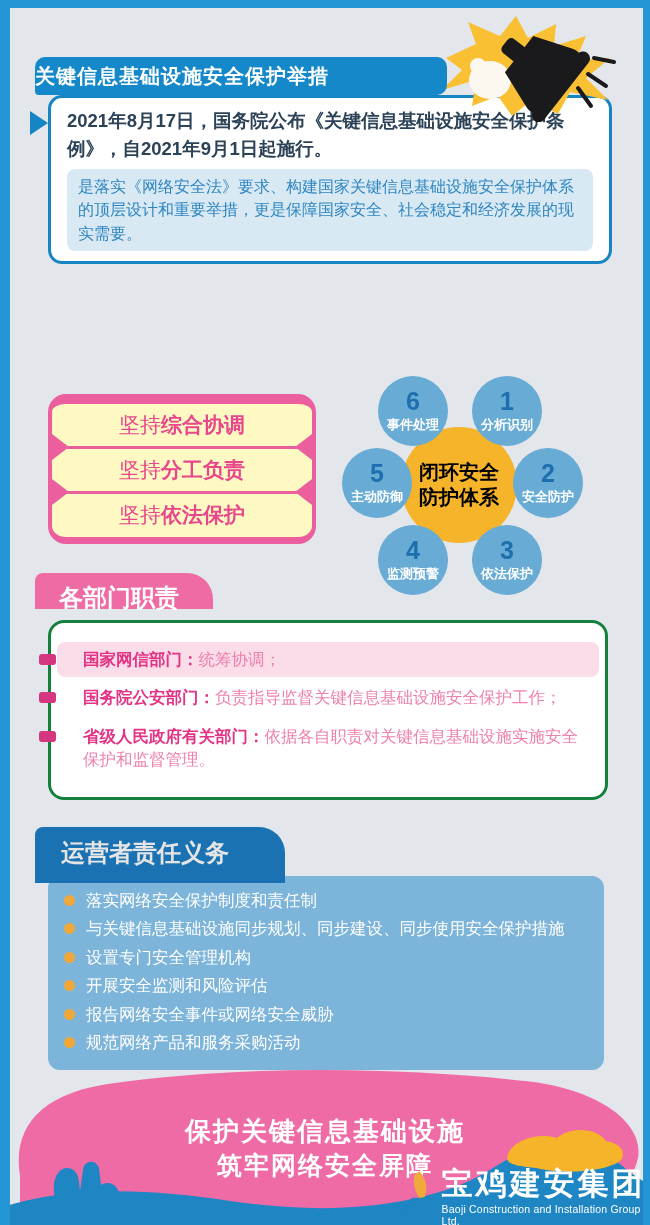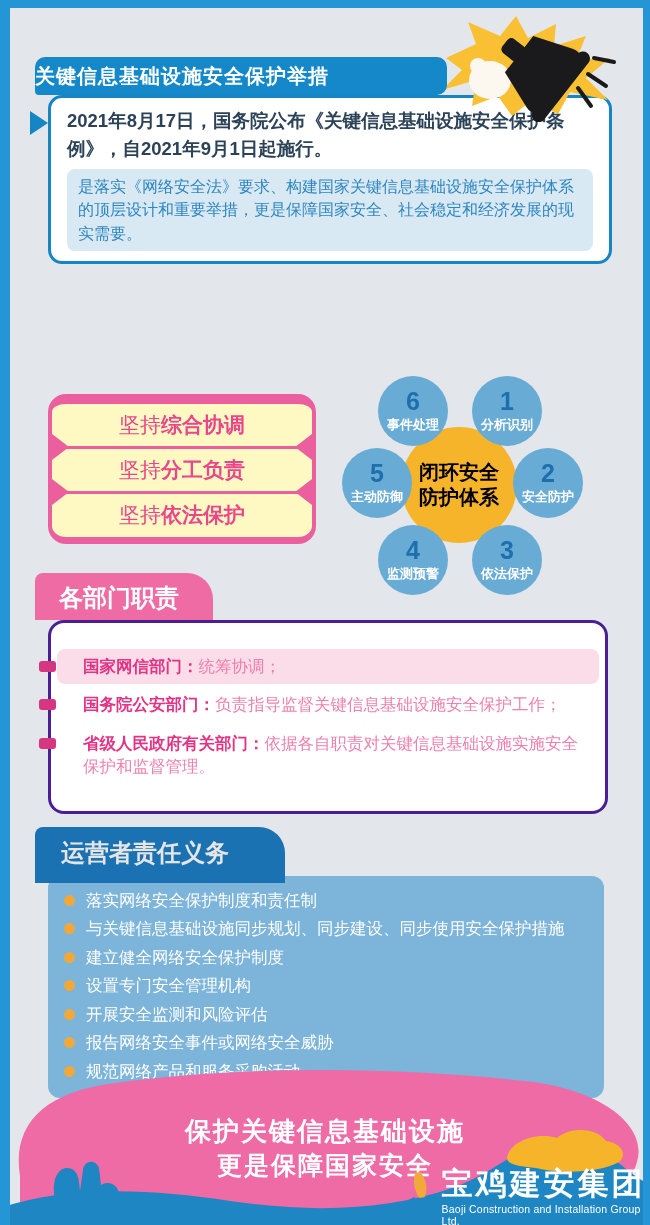--- a/index.html
+++ b/index.html
@@ -51,25 +51,25 @@
     z-index:1;color:#000000;font-weight:800;font-size:20px;line-height:1.25;}
   .petal{position:absolute;width:70px;height:70px;border-radius:50%;background:#68abd5;z-index:2;
     display:flex;flex-direction:column;align-items:center;justify-content:center;}
   .petal .num{color:#1d6fae;font-weight:800;font-size:25px;line-height:1;}
   .petal .lbl{color:#fff;font-weight:700;font-size:13px;margin-top:2px;}
   .petal.p6{left:43px;top:0;}   .petal.p1{left:137px;top:0;}
   .petal.p5{left:7px;top:72px;} .petal.p2{left:178px;top:72px;}
   .petal.p4{left:43px;top:149px;} .petal.p3{left:137px;top:149px;}
 
   
-  .dept-banner{position:absolute;left:35px;top:573px;width:178px;height:47px;background:#ef6ba4;
+  .dept-banner{position:absolute;left:35px;top:573px;width:178px;height:36px;background:#ef6ba4;
     border-radius:8px 26px 0 0;color:#fff;font-size:24px;font-weight:800;line-height:49px;
     padding-left:24px;box-sizing:border-box;z-index:3;}
   .dept-box{position:absolute;left:48px;top:620px;width:560px;box-sizing:border-box;background:#fff;
-    border:3px solid #4c1d95;border-radius:16px;padding:23px 3px;z-index:2;}
+    border:3px solid #15803d;border-radius:16px;padding:16px 3px;z-index:2;}
   .dept-row{position:relative;margin:3px 3px;padding:6px 12px 6px 26px;border-radius:8px;
     font-size:16.5px;line-height:1.42;}
   .dept-row.alt{background:#fbdce9;}
   .dept-bullet{position:absolute;left:-18px;top:12px;width:17px;height:11px;border-radius:3px;background:#d63580;}
   .dept-label{font-weight:800;color:#e23384;}
   .dept-desc{font-weight:500;color:#ee7fae;}
 
   
   .op-banner{position:absolute;left:35px;top:827px;width:250px;height:56px;background:#1a72b3;
     border-radius:8px 26px 0 0;color:#e5e5e5;font-size:24px;font-weight:800;line-height:51px;
@@ -195,24 +195,20 @@
     <div class="op-row">
       <span class="op-dot"></span>
       <span class="op-text">落实网络安全保护制度和责任制</span>
     </div>
     <div class="op-row">
       <span class="op-dot"></span>
       <span class="op-text">与关键信息基础设施同步规划、同步建设、同步使用安全保护措施</span>
     </div>
     <div class="op-row">
       <span class="op-dot"></span>
-      <span class="op-text">建立健全网络安全保护制度</span>
-    </div>
-    <div class="op-row">
-      <span class="op-dot"></span>
       <span class="op-text">设置专门安全管理机构</span>
     </div>
     <div class="op-row">
       <span class="op-dot"></span>
       <span class="op-text">开展安全监测和风险评估</span>
     </div>
     <div class="op-row">
       <span class="op-dot"></span>
       <span class="op-text">报告网络安全事件或网络安全威胁</span>
     </div>
@@ -224,21 +220,21 @@
 
   <svg class="footer-svg" viewBox="0 0 650 167">
     <path fill="#ef6ba6" d="M 20,167 L 20,118 C 12,68 42,34 115,25 C 250,6 410,10 525,23 C 602,31 648,68 637,104 C 629,133 598,152 556,160 L 520,167 Z"></path>
     <path fill="#1f86c4" d="M 56,167 L 54,134 C 53,119 59,110 67,110 C 74,110 78,115 79,124 L 80,133 L 83,112 C 84,102 96,101 99,110 L 101,127 C 110,122 119,127 120,140 L 121,167 Z"></path>
     <path fill="#1f86c4" d="M 0,150 C 70,127 150,131 230,143 C 320,156 390,151 452,130 C 486,118 502,102 527,91 C 556,78 585,82 609,98 C 629,112 642,126 650,124 L 650,167 L 0,167 Z"></path>
     <path fill="#f6b42a" d="M 508,96 C 514,82 538,74 557,80 C 571,68 597,70 606,83 C 621,85 628,96 619,104 C 600,115 560,116 536,110 C 519,108 503,107 508,96 Z"></path>
   </svg>
 
   <div class="slogan">
     <div class="l1">保护关键信息基础设施</div>
-    <div class="l2">更是保障国家安全</div>
+    <div class="l2">筑牢网络安全屏障</div>
   </div>
 
   <div class="brand">
     <svg width="44" height="52" viewBox="0 0 44 52">
       <path fill="#f2a93b" d="M 27,2 C 35,11 37,24 30,34 C 23,27 19,15 22,5 Z"></path>
       <path fill="#1f86c4" d="M 3,48 C 11,34 26,27 41,30 C 31,42 16,49 3,48 Z"></path>
       <path fill="#1f86c4" d="M 6,44 C 10,36 16,31 23,29 C 17,36 11,41 6,44 Z"></path>
     </svg>
     <div class="brand-text">
       <div class="brand-cn">宝鸡建安集团</div>

